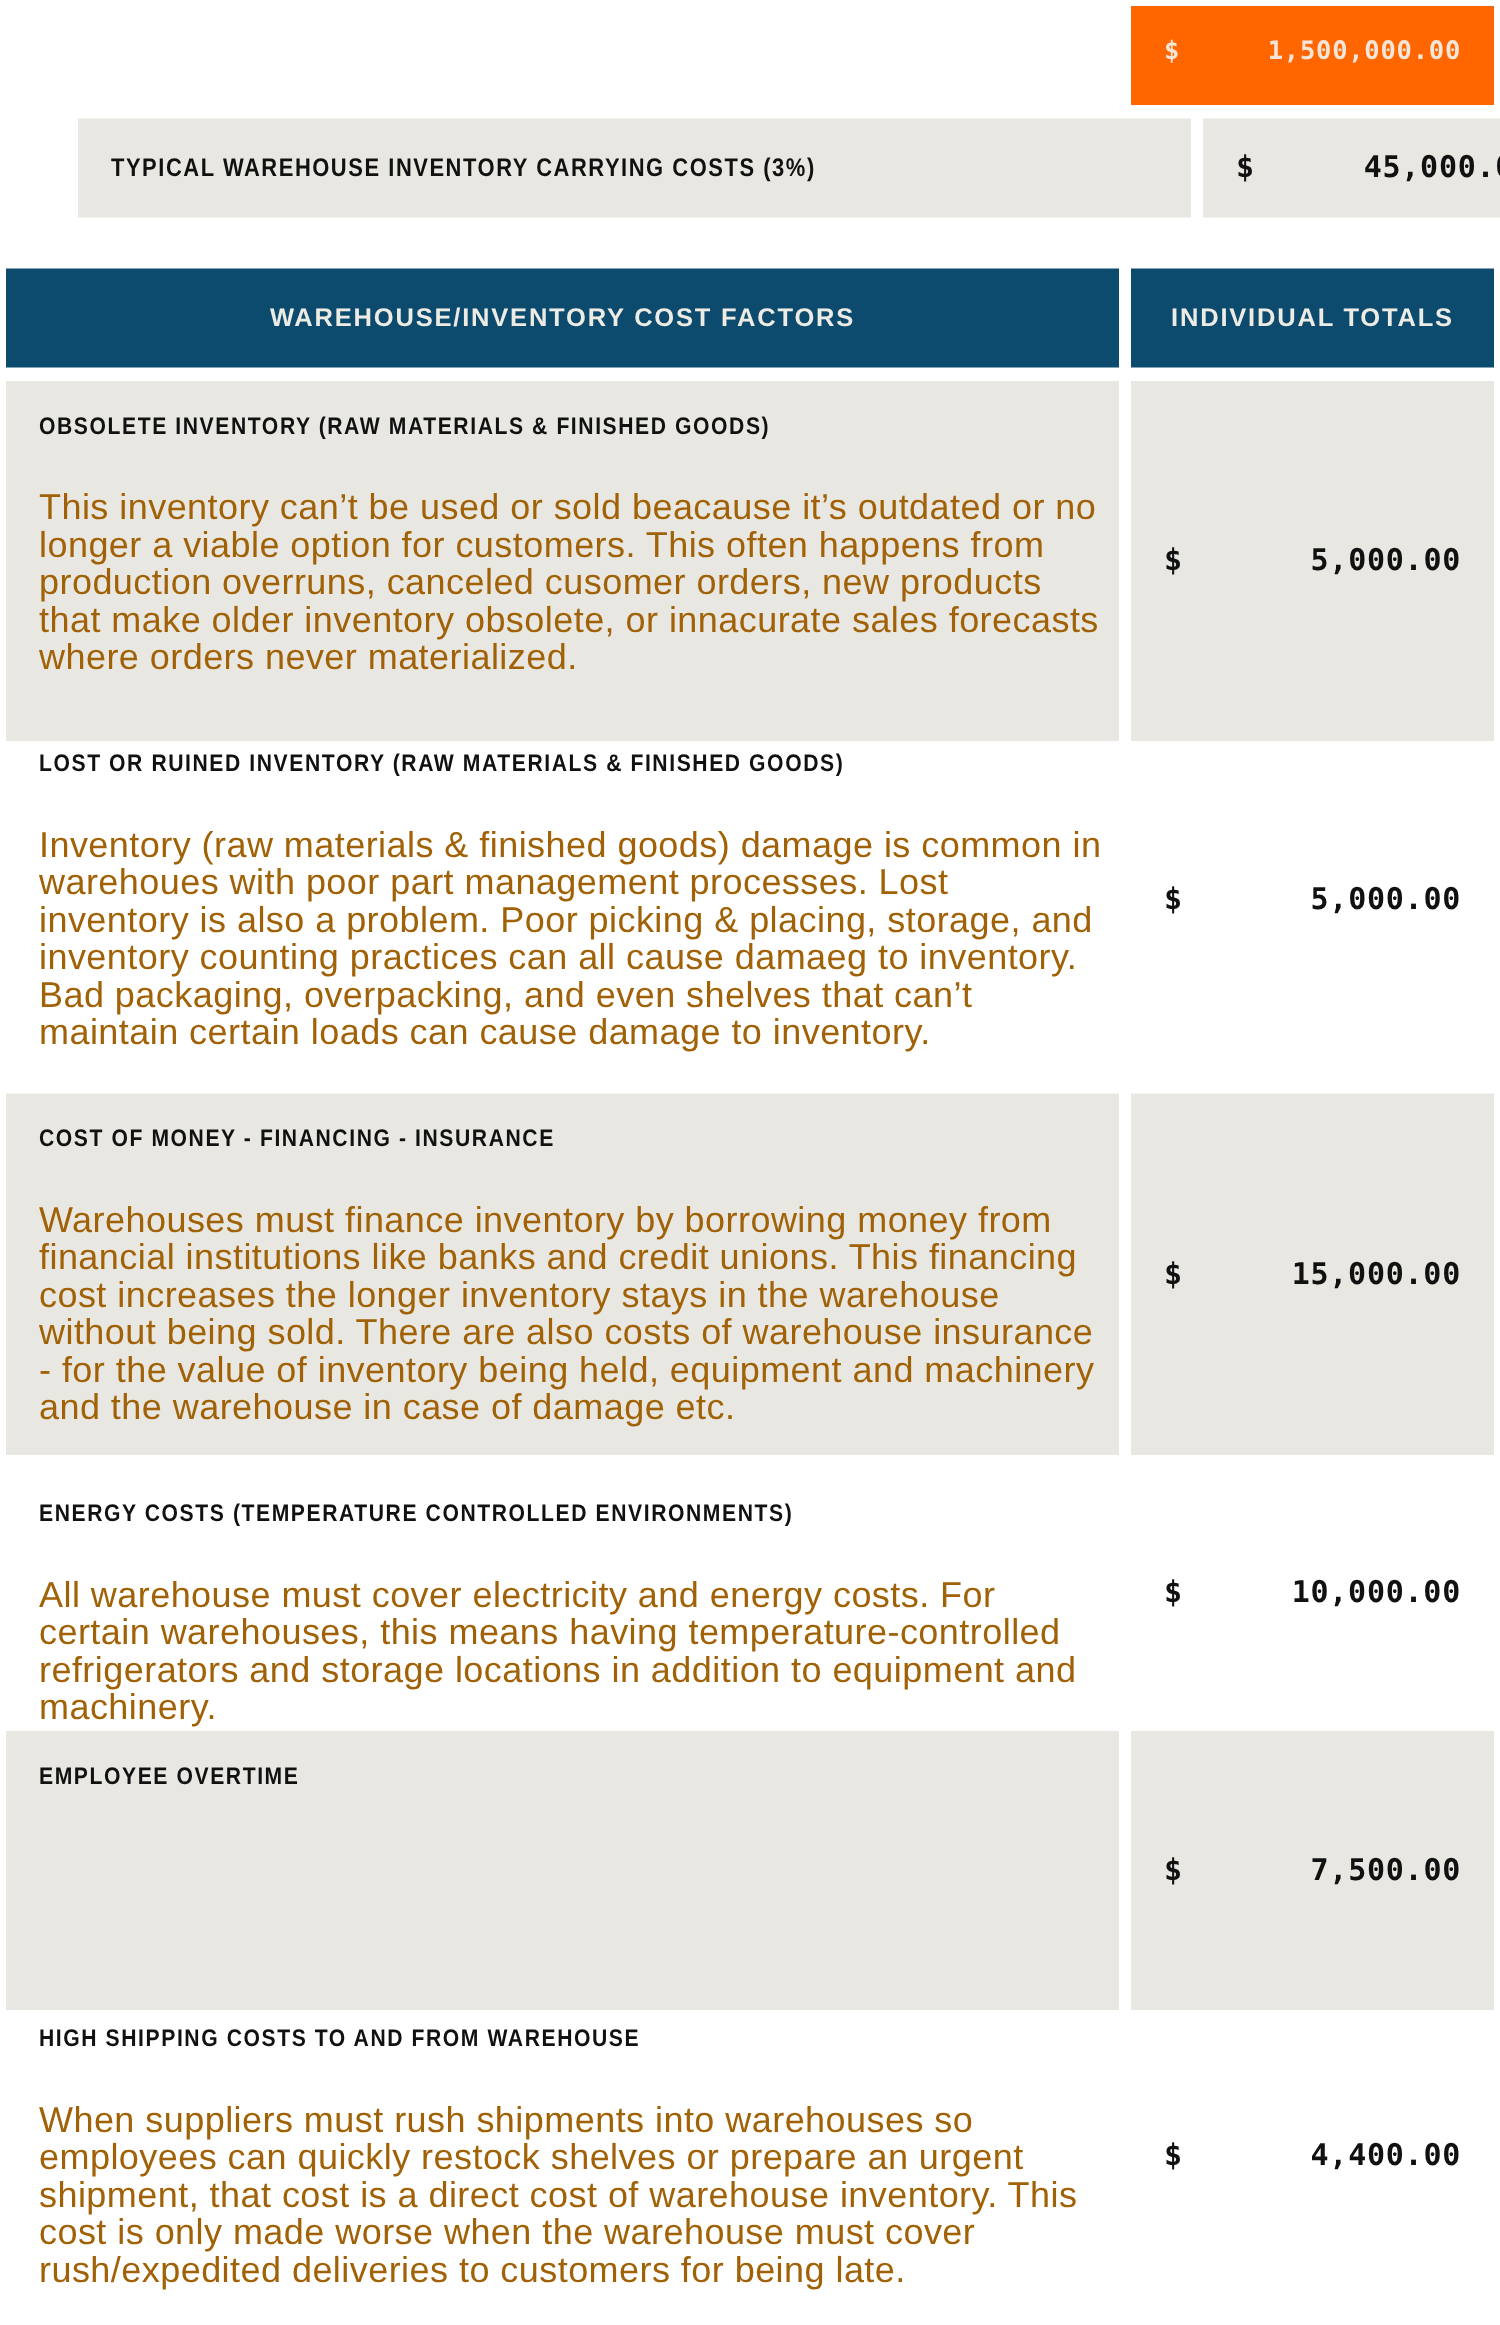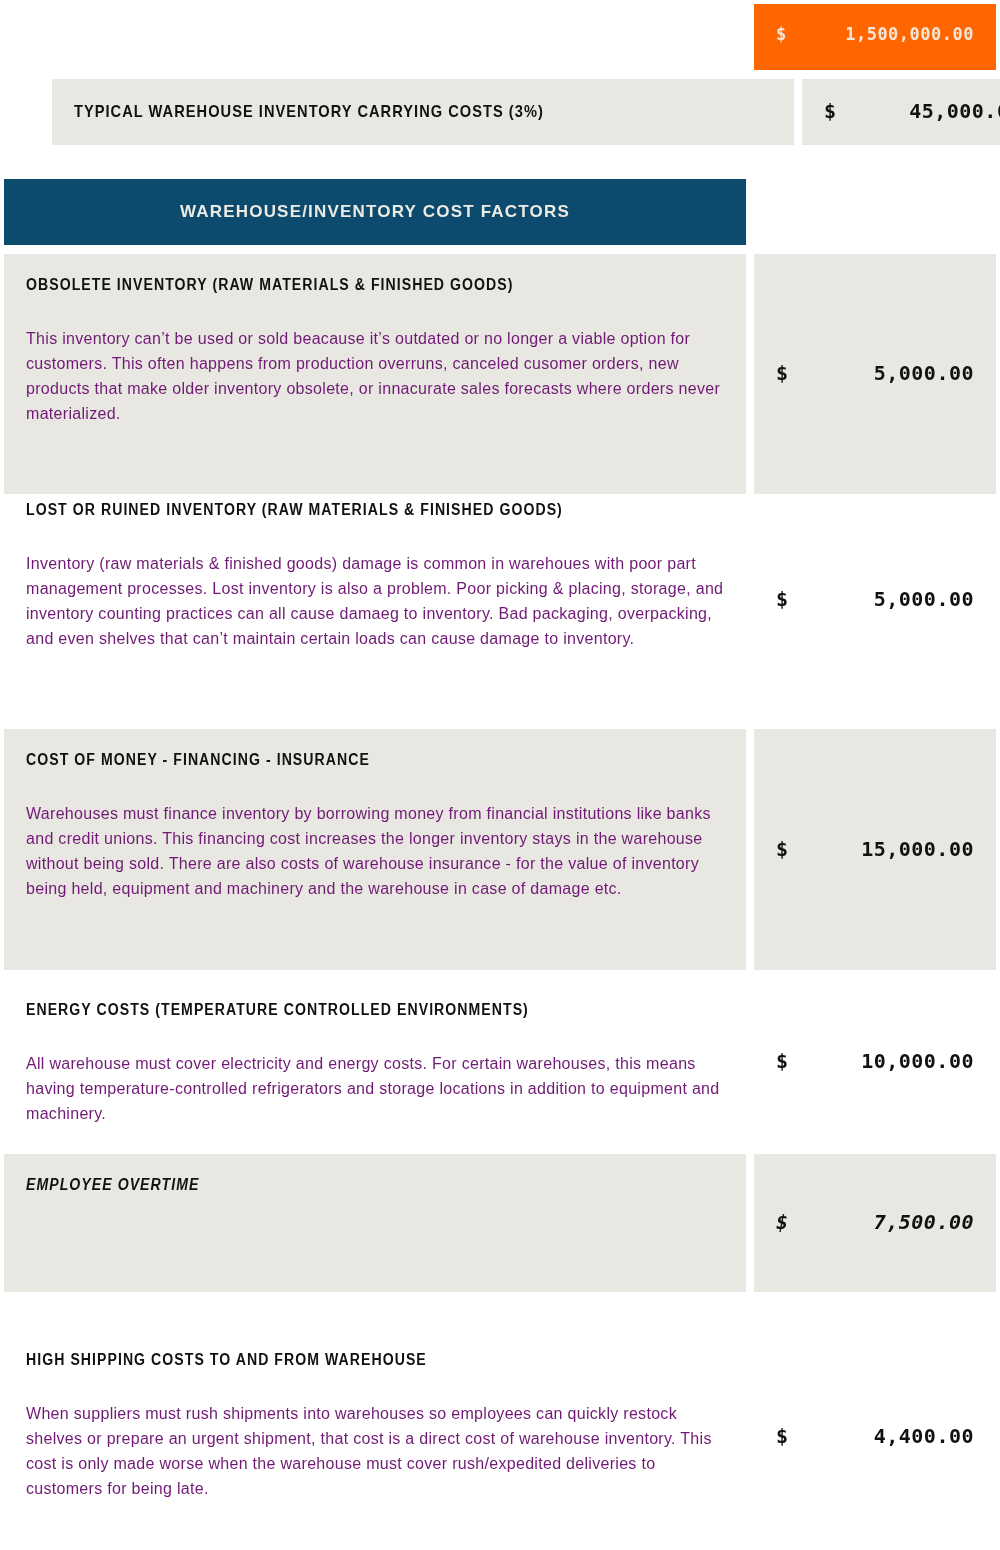--- a/index.html
+++ b/index.html
@@ -108,25 +108,25 @@
     font-size: 16px;
     white-space: nowrap;
     transform-origin: left top;
     transform: scaleX(0.88);
   }
   .factor-desc {
     position: absolute;
     left: 22px;
     top: 72px;
     width: 710px;
-    font-size: 16px;
+    font-size: 24px;
     line-height: 25px;
     letter-spacing: 0.3px;
     font-family: "Liberation Sans", "DejaVu Sans", sans-serif;
-    color: #701a75;
+    color: #a16207;
   }
 </style>
 </head>
 <body>
 
 <div class="row" style="top:4px;height:66px;">
   <div class="cell-right bg-orange">
     <div class="amount small orange-text">
       <span class="dollar">$</span>
       <span class="value">1,500,000.00</span>
@@ -142,20 +142,23 @@
     <div class="amount large dark-text">
       <span class="dollar">$</span>
       <span class="value">45,000.00</span>
     </div>
   </div>
 </div>
 
 <div class="row" style="top:179px;height:66px;">
   <div class="cell-left bg-dark">
     <span class="table-head cond light-text">Warehouse/Inventory Cost Factors</span>
+  </div>
+  <div class="cell-right bg-dark">
+    <span class="table-head cond light-text">Individual Totals</span>
   </div>
 </div>
 
 <div class="row" style="top:254px;height:240px;">
   <div class="cell-left bg-gray">
     <span class="factor-title cond">Obsolete Inventory  (Raw Materials &amp; Finished Goods)</span>
     <div class="factor-desc">This inventory can’t be used or sold beacause it’s outdated or no longer a viable option for customers. This often happens from production overruns, canceled cusomer orders, new products that make older inventory obsolete, or innacurate sales forecasts where orders never materialized.</div>
   </div>
   <div class="cell-right bg-gray">
     <div class="amount large">
@@ -197,21 +200,21 @@
     <div class="factor-desc">All warehouse must cover electricity and energy costs. For certain warehouses, this means having temperature-controlled refrigerators and storage locations in addition to equipment and machinery.</div>
   </div>
   <div class="cell-right bg-white">
     <div class="amount large">
       <span class="dollar">$</span>
       <span class="value">10,000.00</span>
     </div>
   </div>
 </div>
 
-<div class="row" style="top:1154px;height:138px;font-style:italic;">
+<div class="row" style="top:1154px;height:186px;">
   <div class="cell-left bg-gray">
     <span class="factor-title cond">Employee Overtime</span>
   </div>
   <div class="cell-right bg-gray">
     <div class="amount large">
       <span class="dollar">$</span>
       <span class="value">7,500.00</span>
     </div>
   </div>
 </div>

